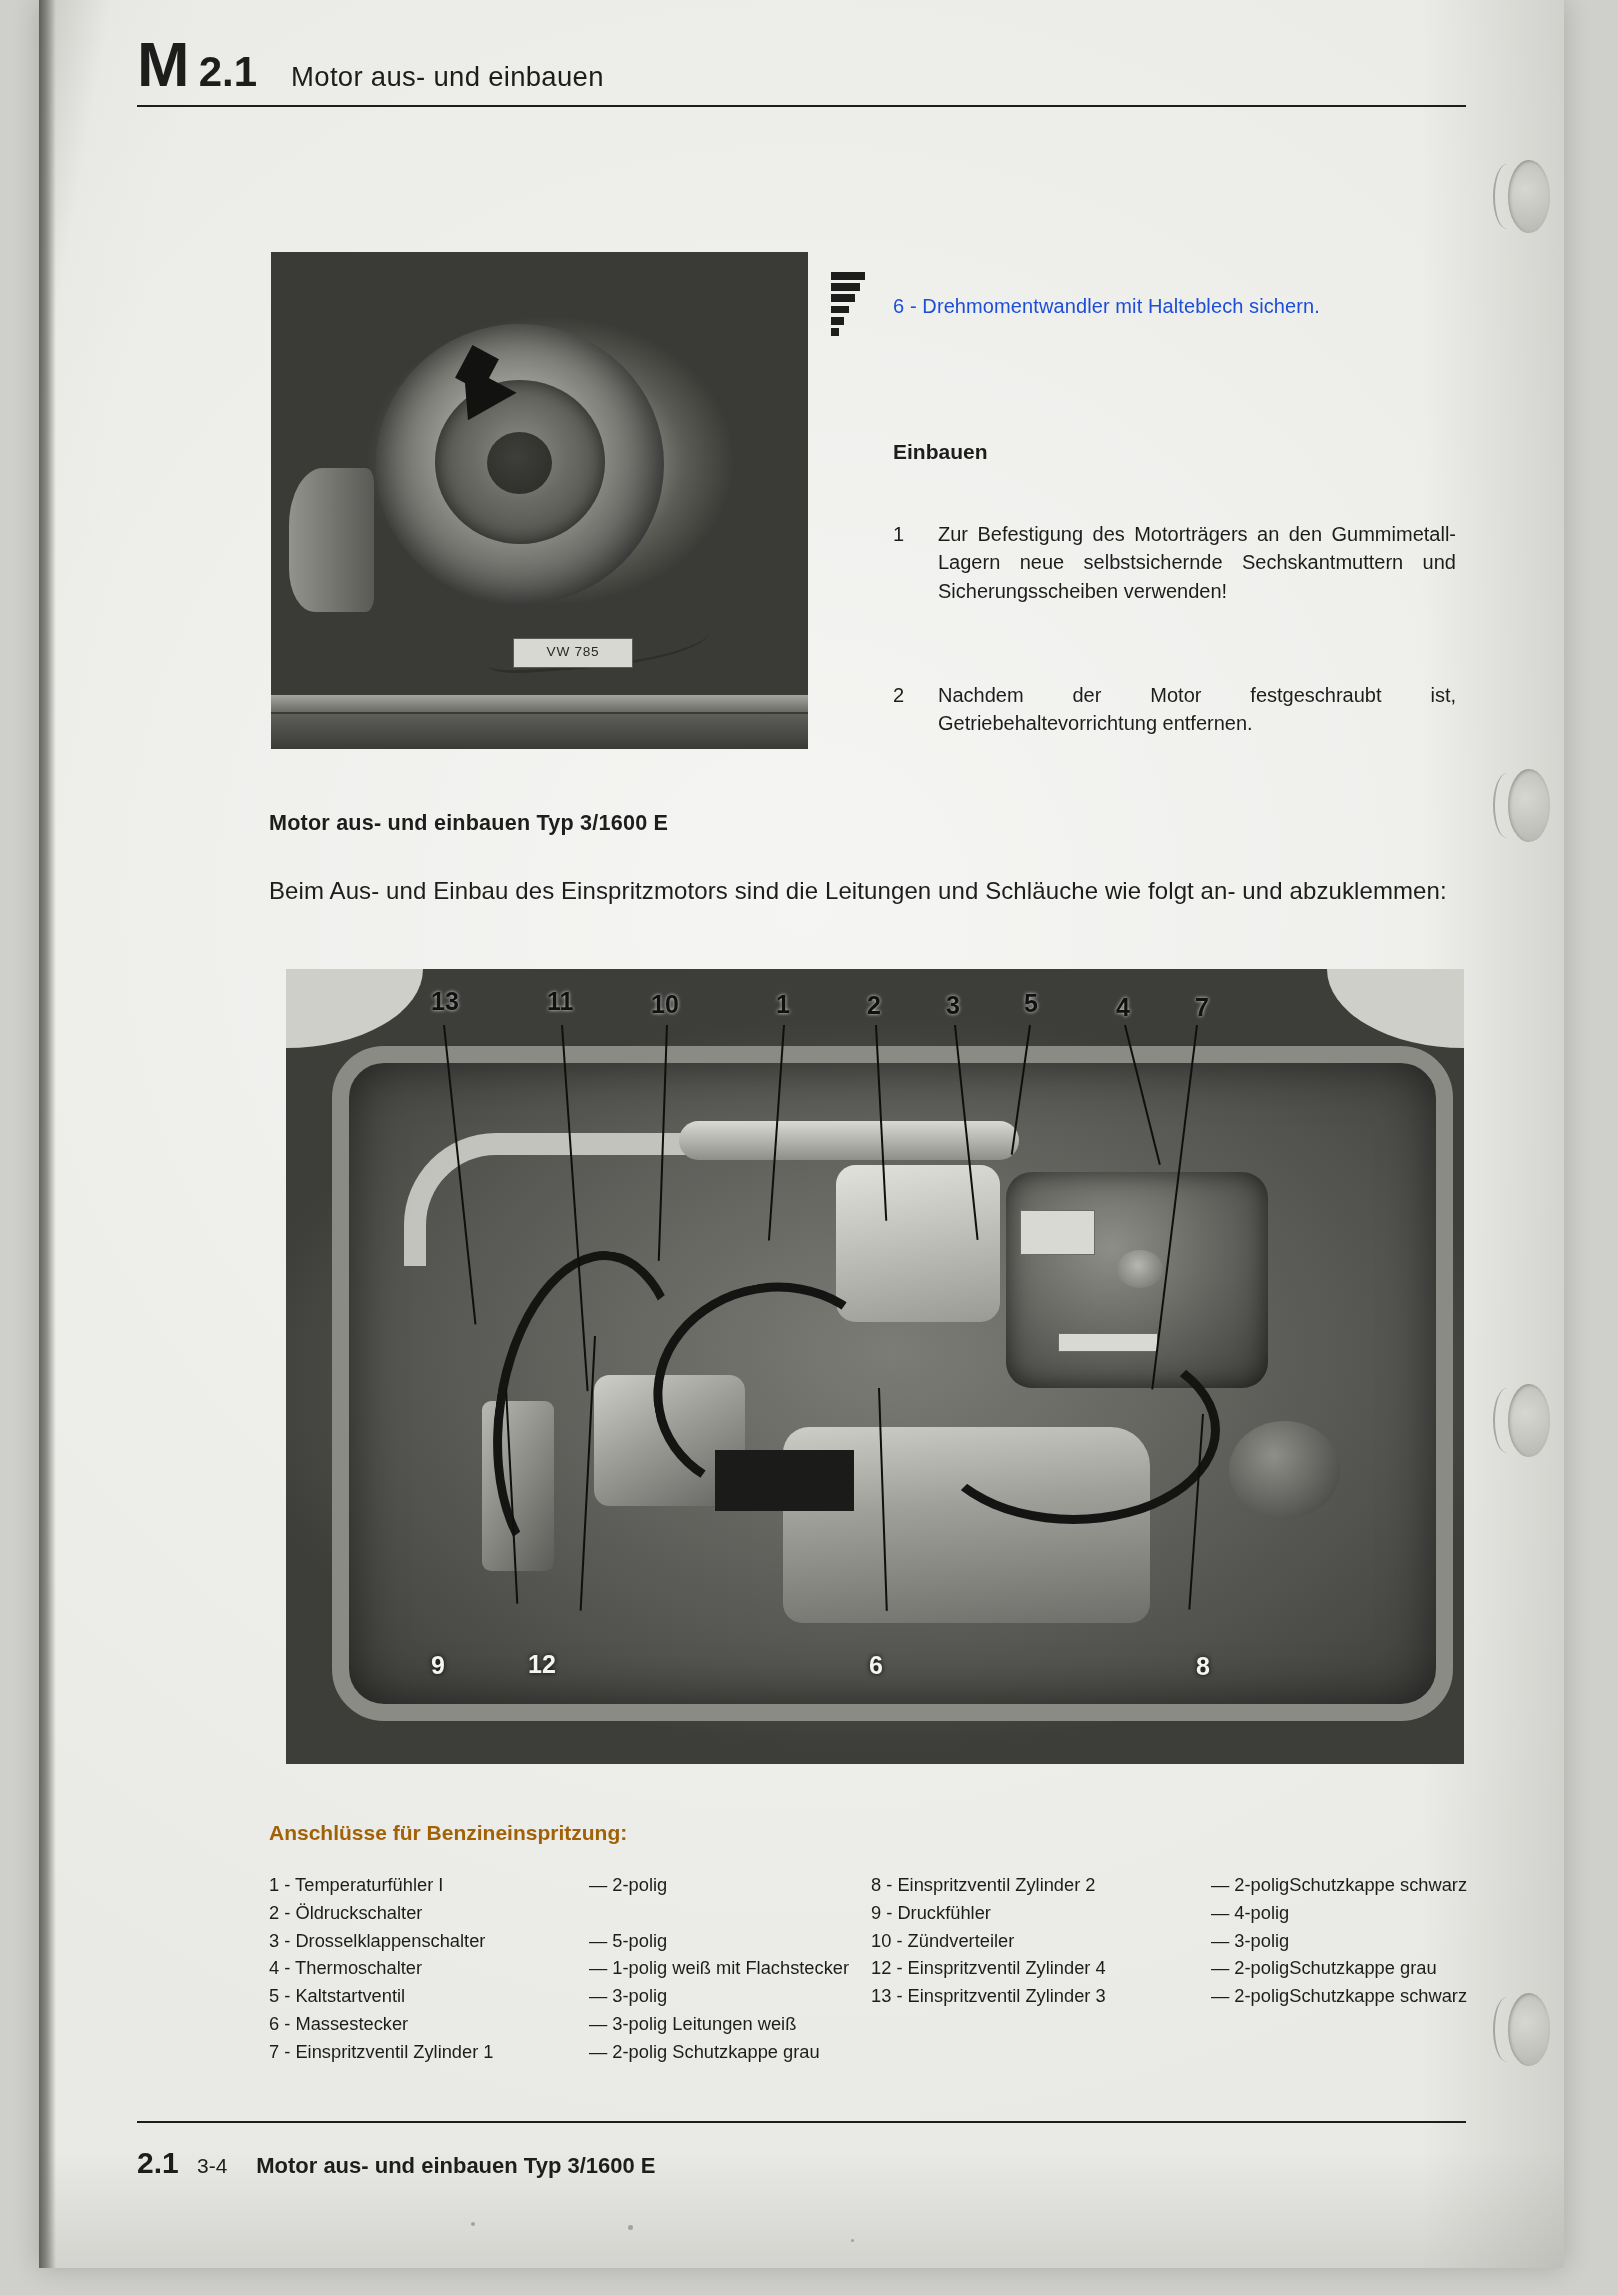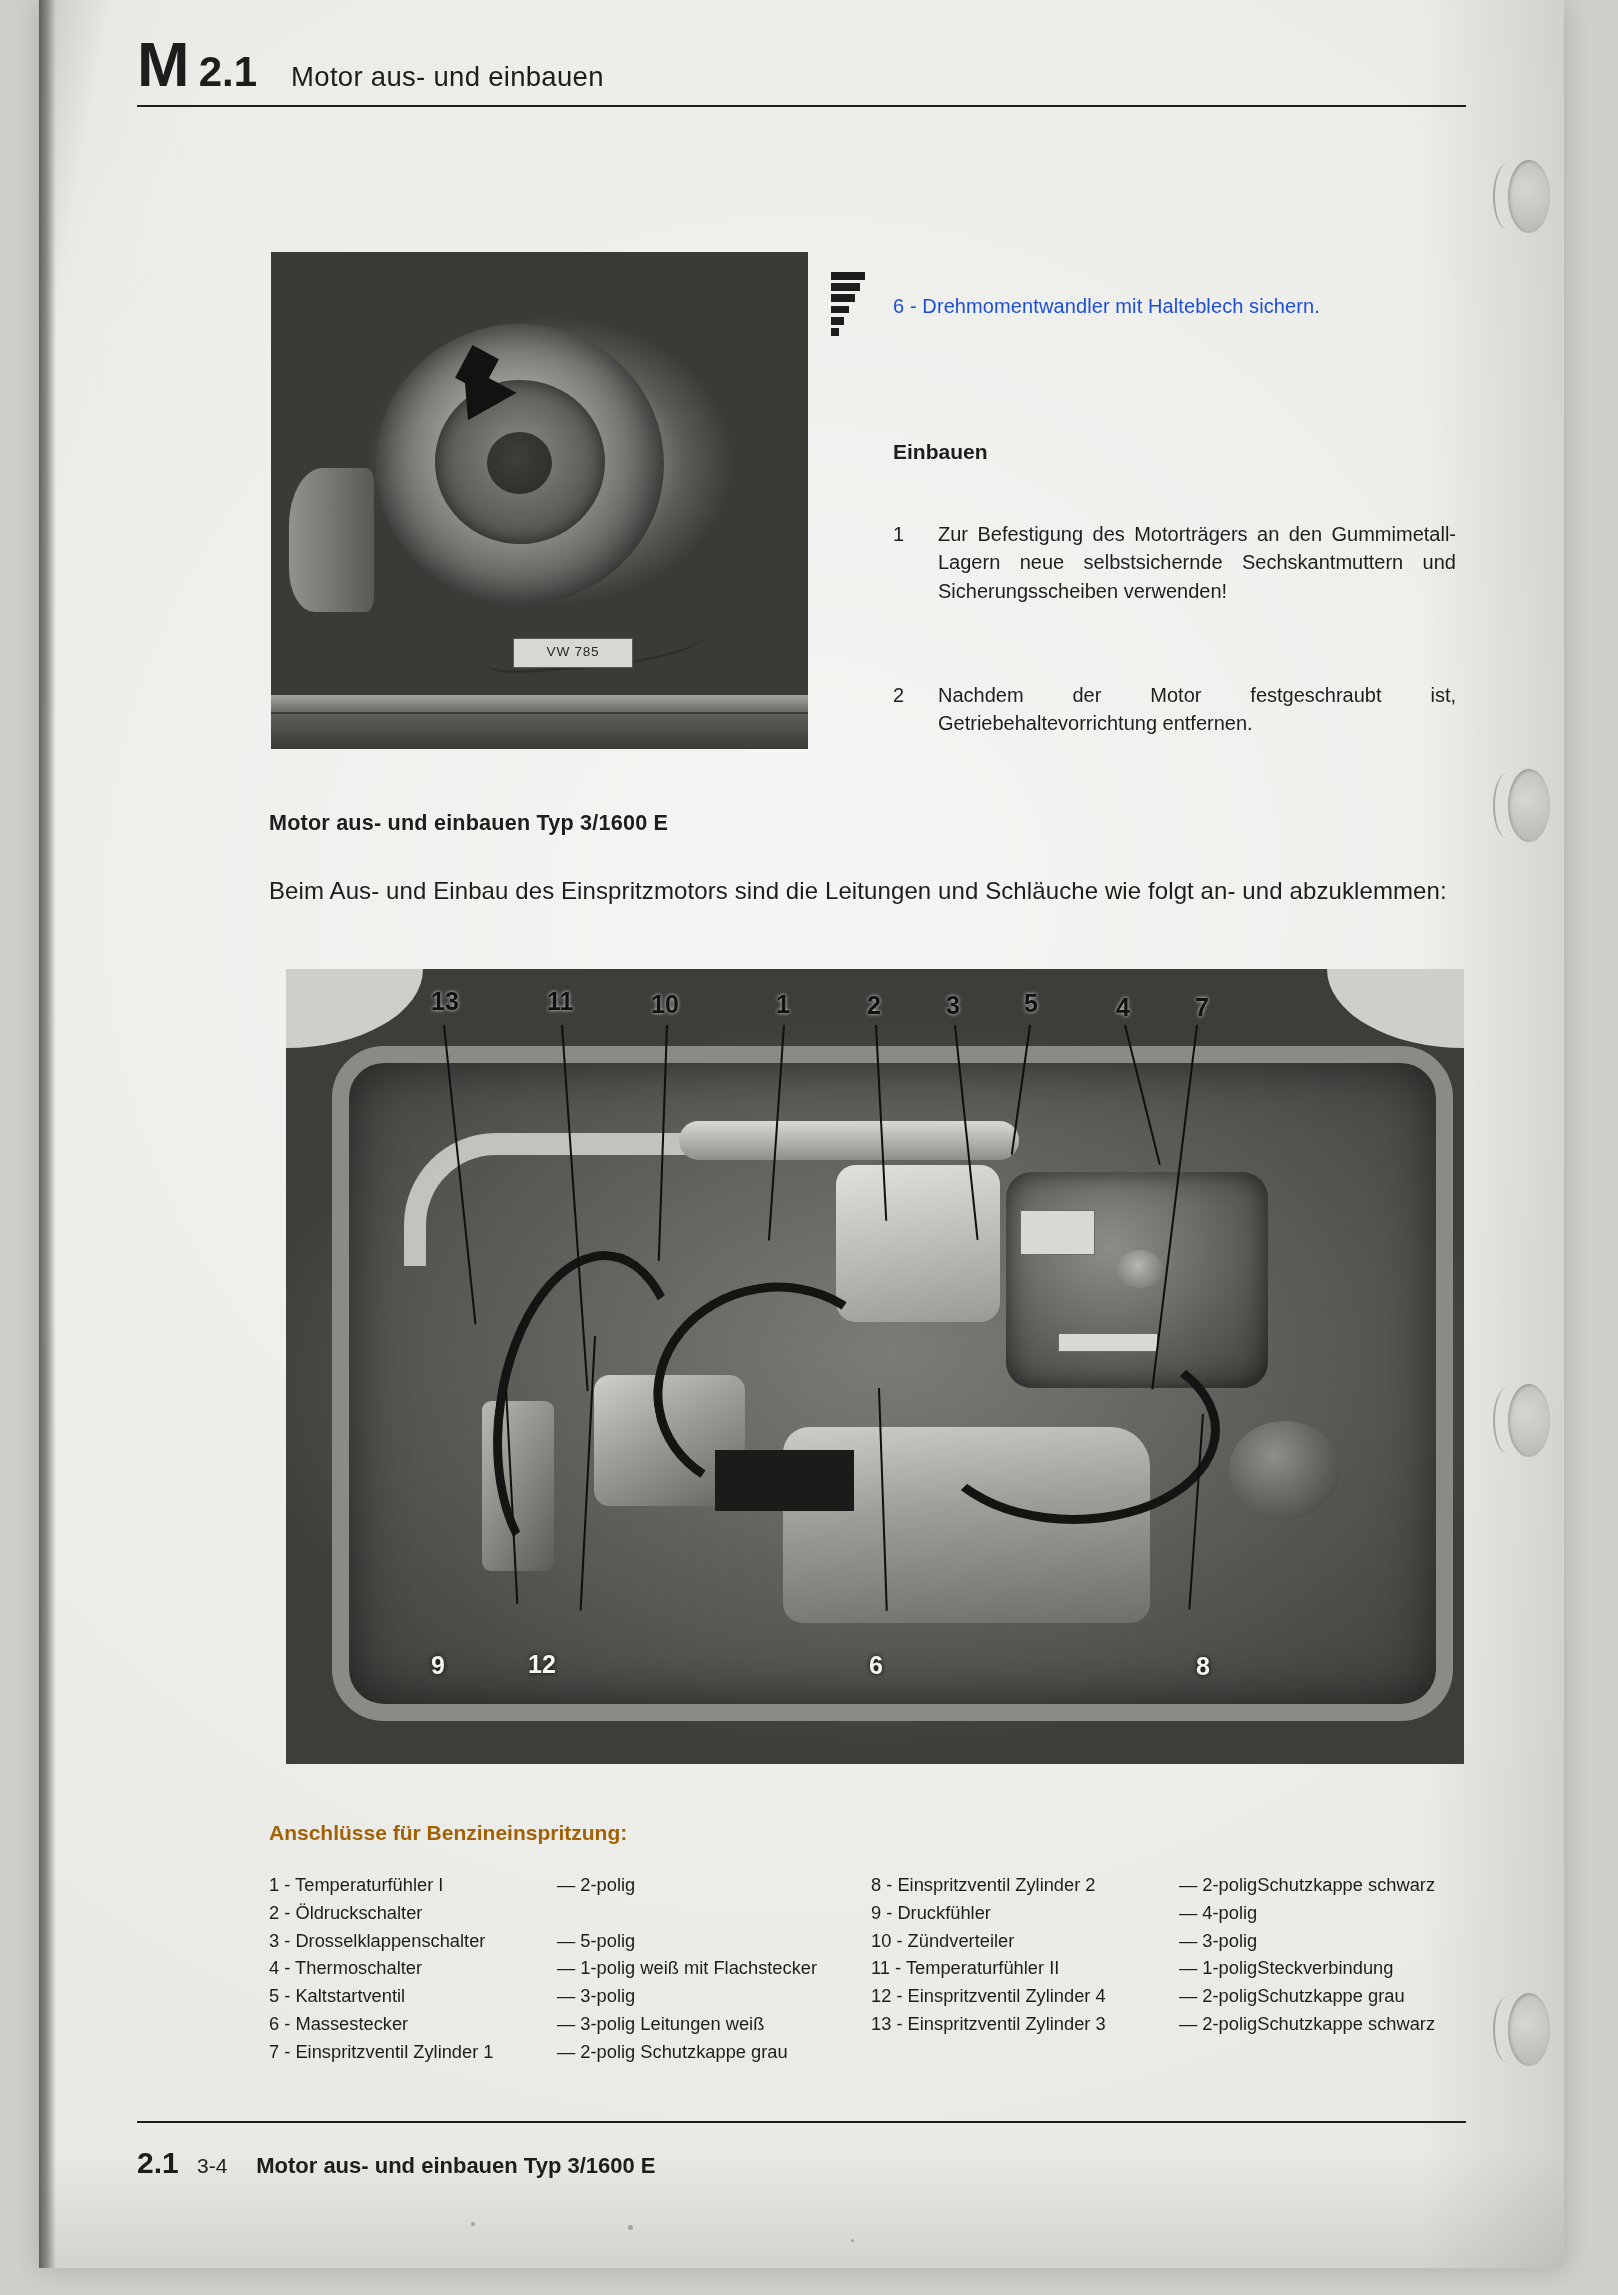--- a/index.html
+++ b/index.html
@@ -433,21 +433,21 @@
     width: 602px;
   }
   .legend-row {
     display: flex;
     font-size: 18.3px;
     color: #1d1d1b;
     line-height: 1.52;
     white-space: nowrap;
   }
   .legend-row .lname { width: 288px; }
-  .legend-row .lval  { flex: 1; }
+  .legend-row .lval  { flex: 1; margin-left: 32px; }
   .legend-col.right .lname { width: 308px; }
 
   
   .foot-rule {
     position: absolute;
     left: 98px;
     top: 2121px;
     width: 1329px;
     border-top: 2.6px solid #1d1d1b;
   }
@@ -637,24 +637,20 @@
         </div>
         <div class="legend-row">
           <span class="lname">9 - Druckfühler</span>
           <span class="lval">— 4-polig</span>
         </div>
         <div class="legend-row">
           <span class="lname">10 - Zündverteiler</span>
           <span class="lval">— 3-polig</span>
         </div>
         <div class="legend-row">
-          <span class="lname">11 - Temperaturfühler II</span>
-          <span class="lval">— 1-poligSteckverbindung</span>
-        </div>
-        <div class="legend-row">
           <span class="lname">12 - Einspritzventil Zylinder 4</span>
           <span class="lval">— 2-poligSchutzkappe grau</span>
         </div>
         <div class="legend-row">
           <span class="lname">13 - Einspritzventil Zylinder 3</span>
           <span class="lval">— 2-poligSchutzkappe schwarz</span>
         </div>
       </div>
     </div>
 

